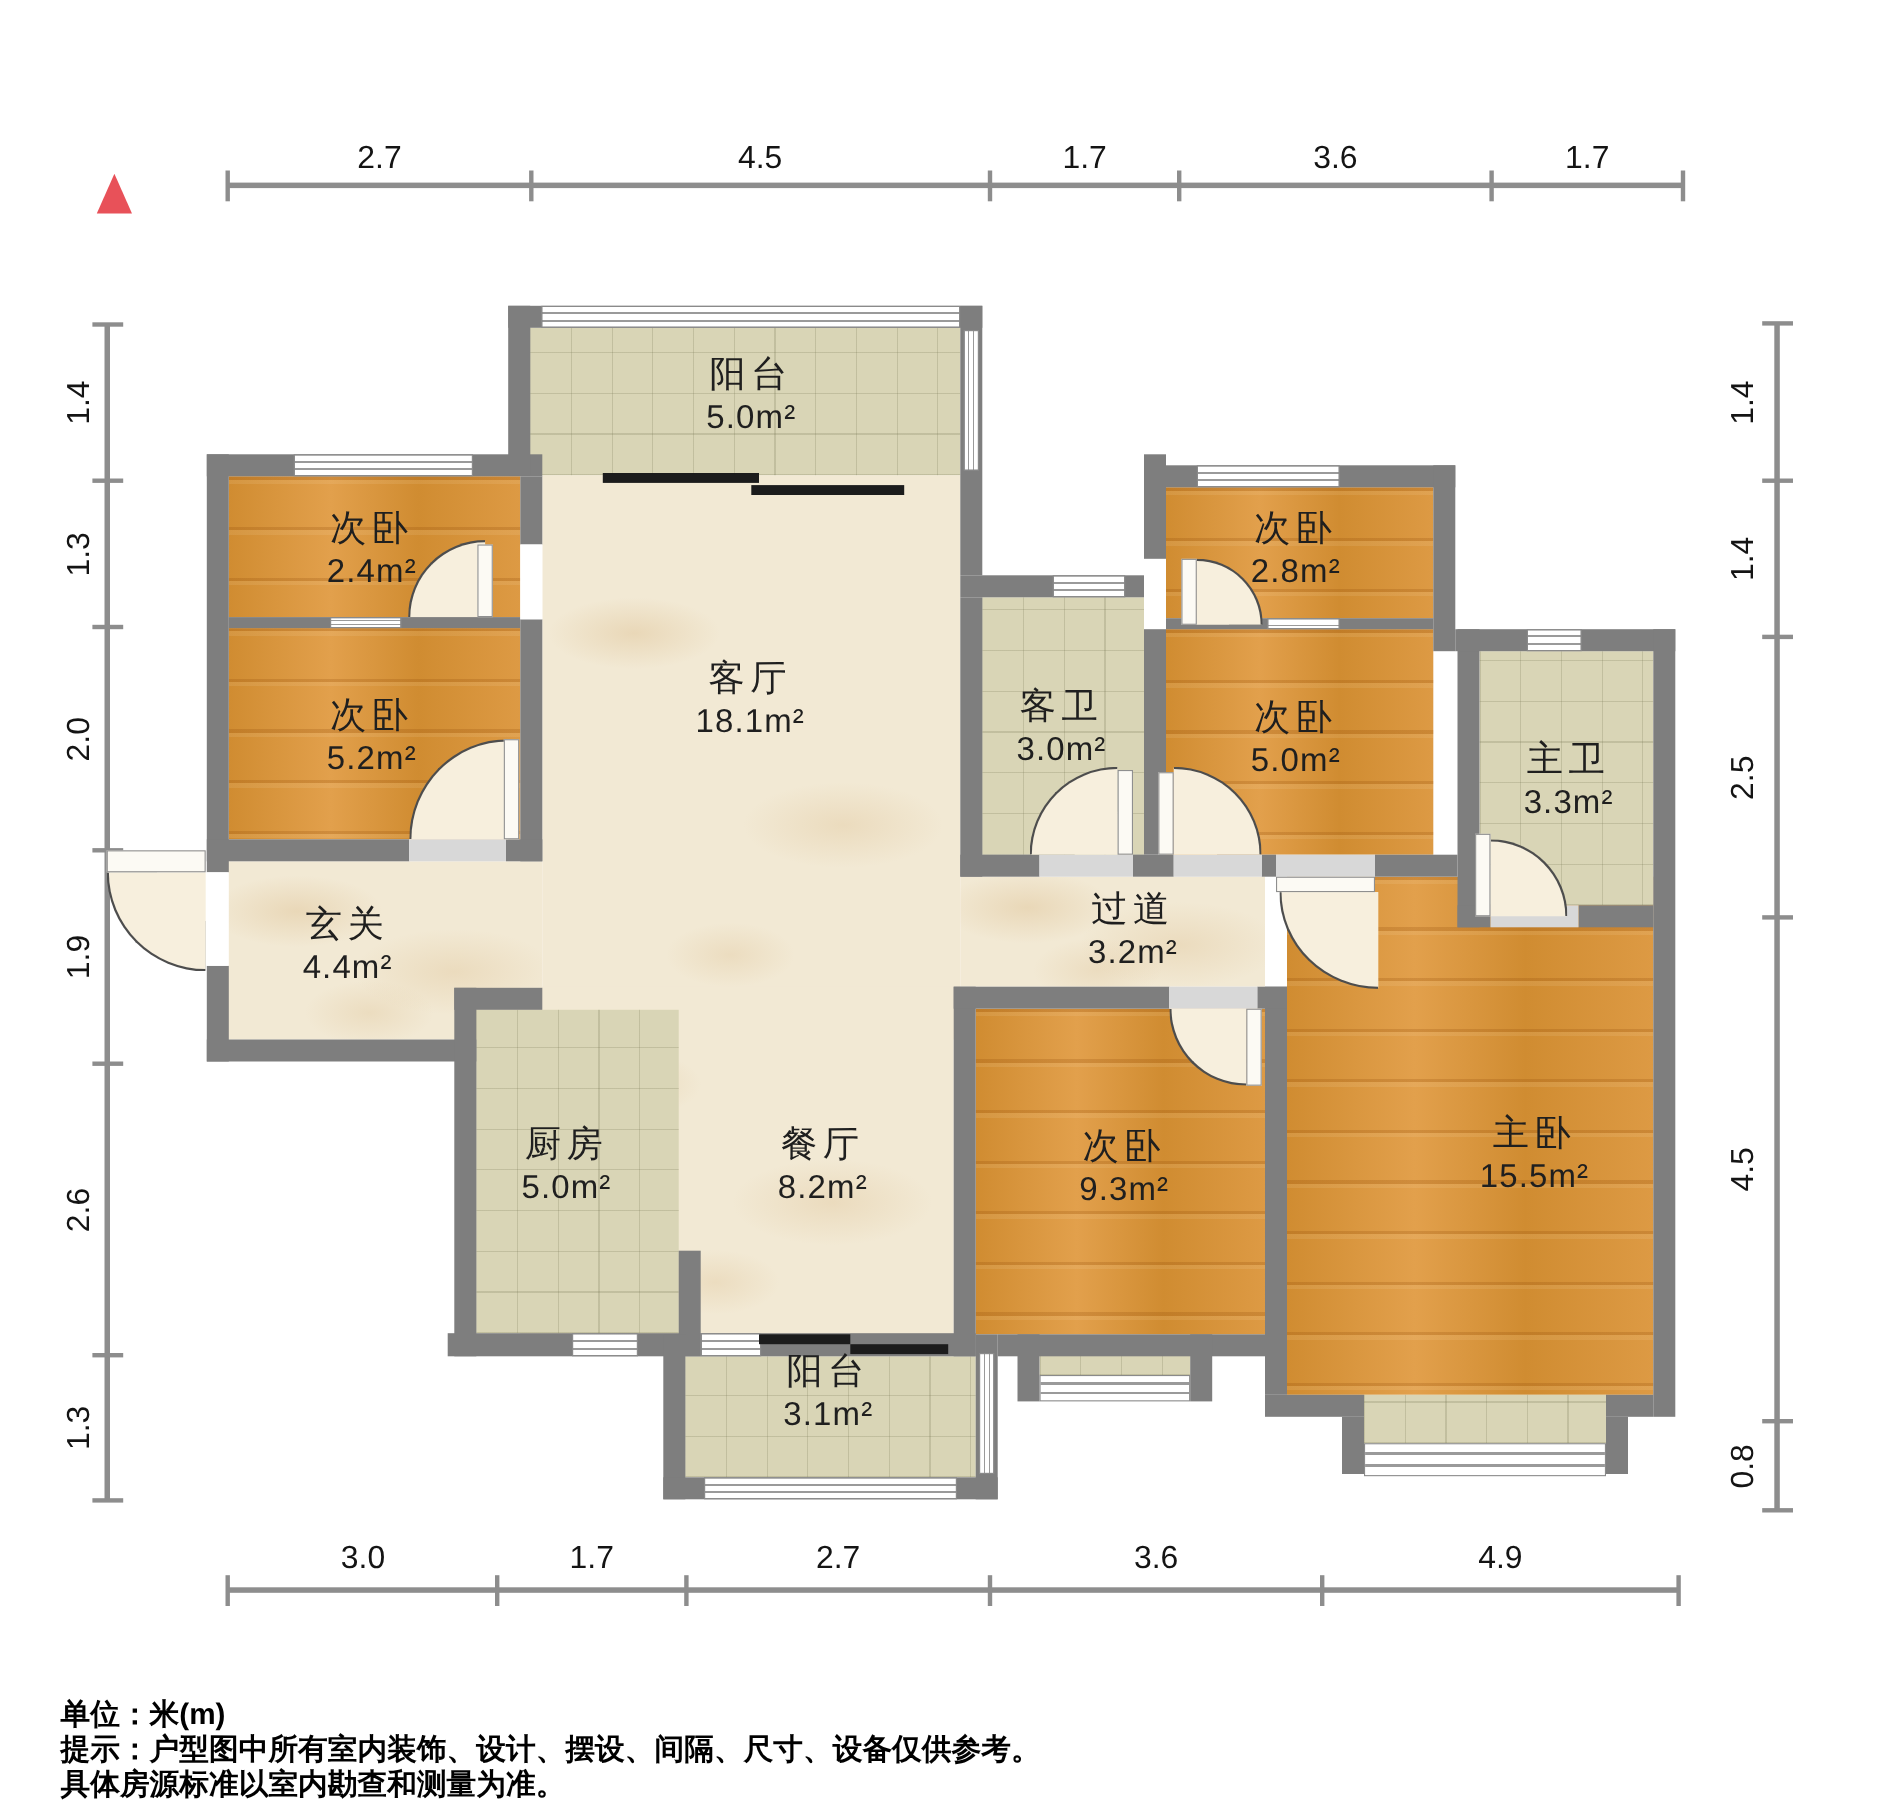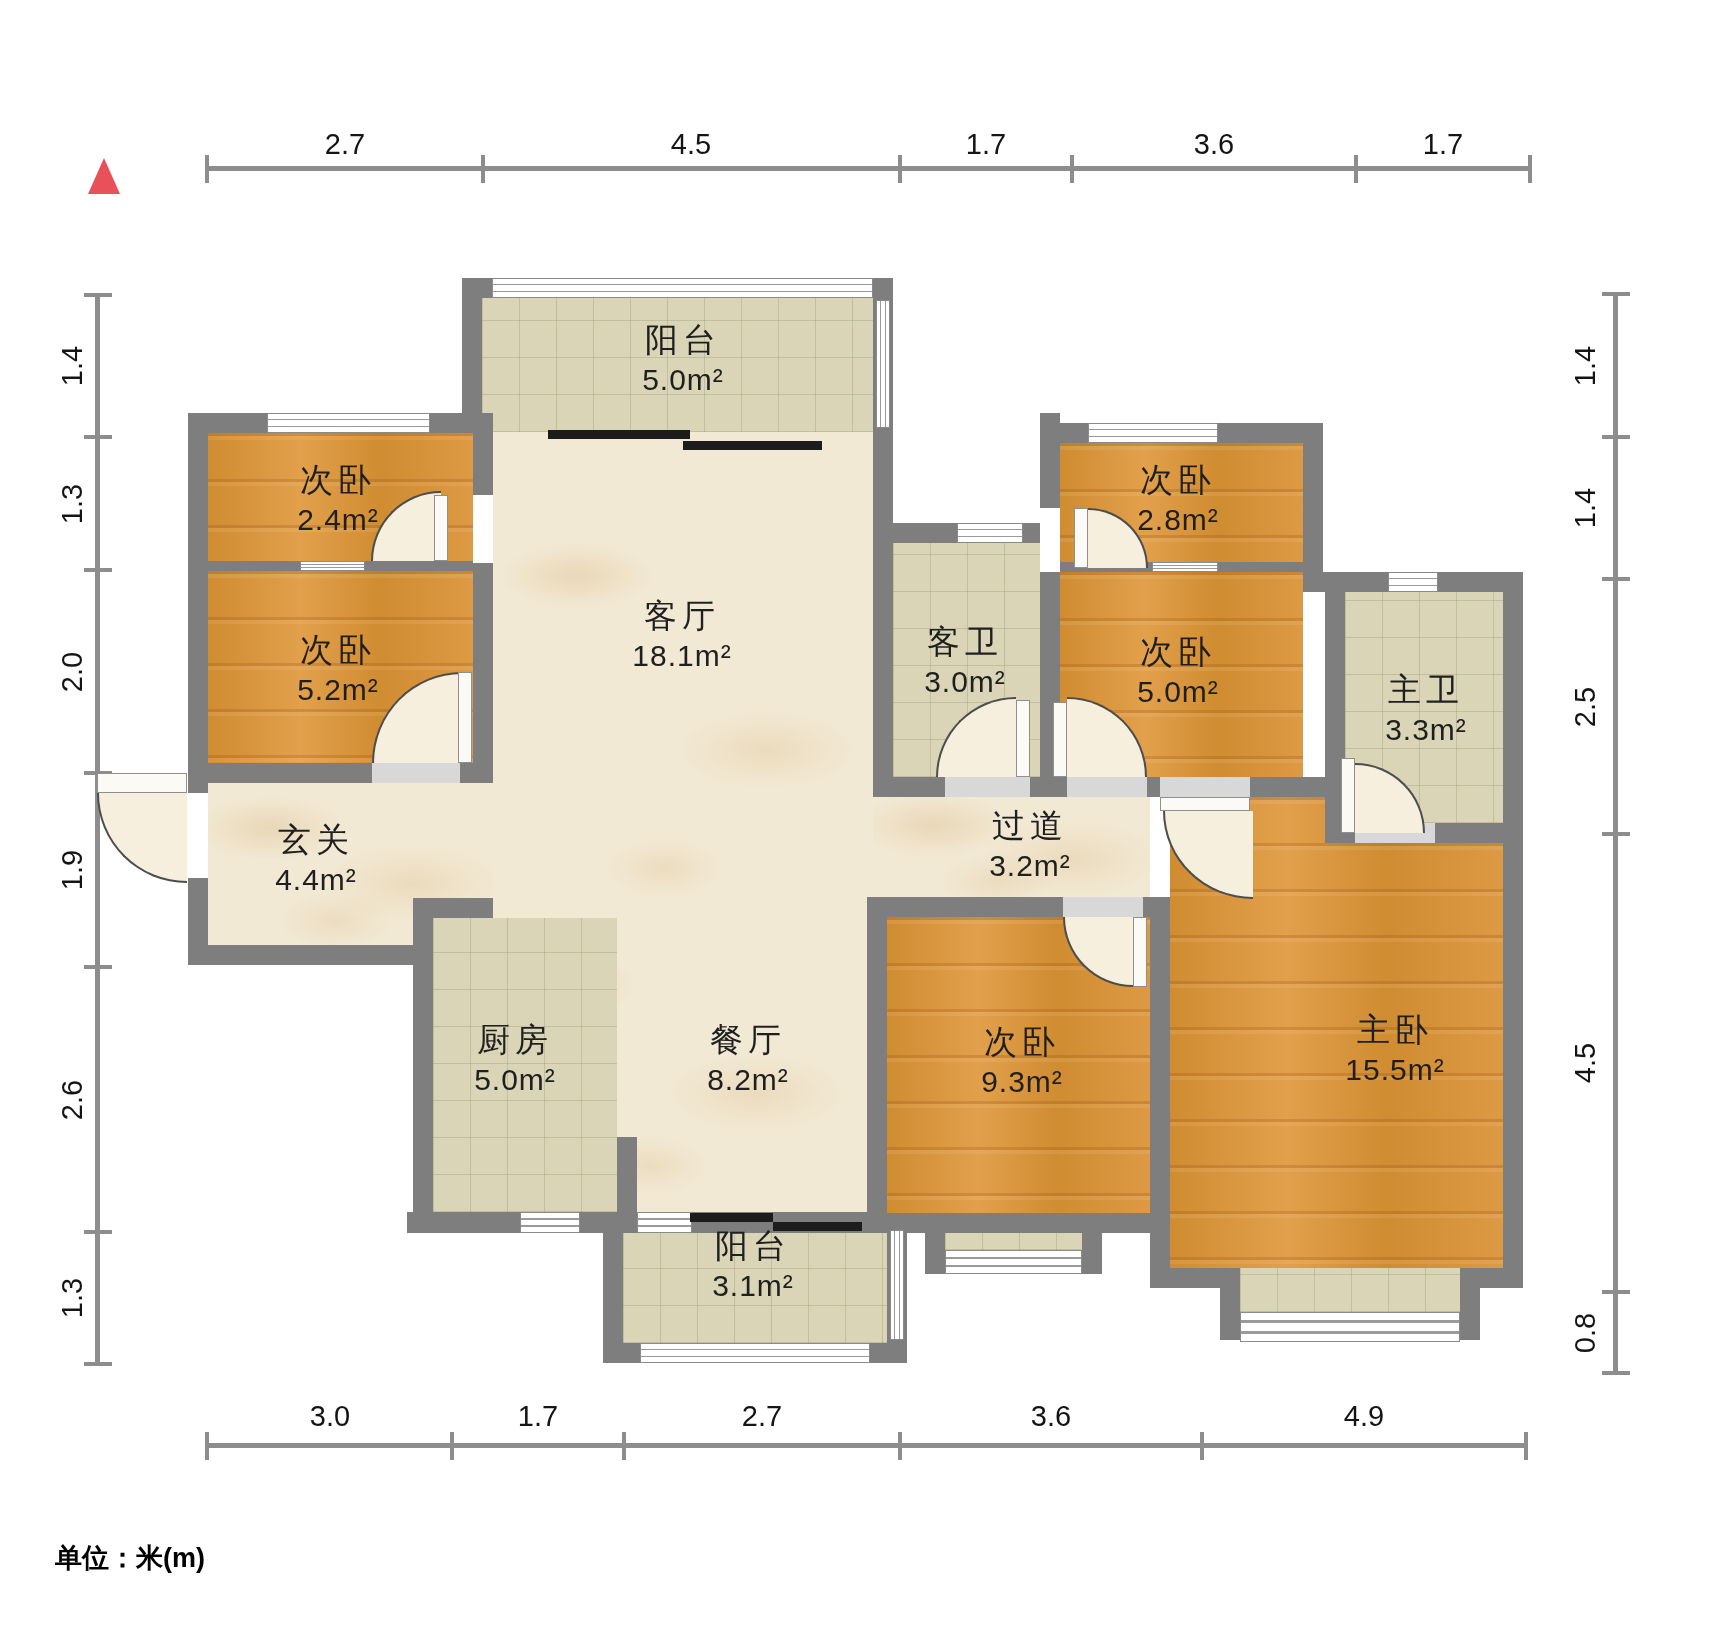--- a/index.html
+++ b/index.html
@@ -285,14 +285,16 @@
   <div class="room-label" style="left:1395px;top:1008px;">
     <div class="rname">主卧</div>
     <div class="rarea">15.5m²</div>
   </div>
   <div class="room-label" style="left:753px;top:1224px;">
     <div class="rname">阳台</div>
     <div class="rarea">3.1m²</div>
   </div>
 
   <div class="footer-line" style="top:1540px;">单位：米(m)</div>
+  <div class="footer-line" style="top:1572px;">提示：户型图中所有室内装饰、设计、摆设、间隔、尺寸、设备仅供参考。</div>
+  <div class="footer-line" style="top:1604px;">具体房源标准以室内勘查和测量为准。</div>
 
 </div>
 
 </body></html>

